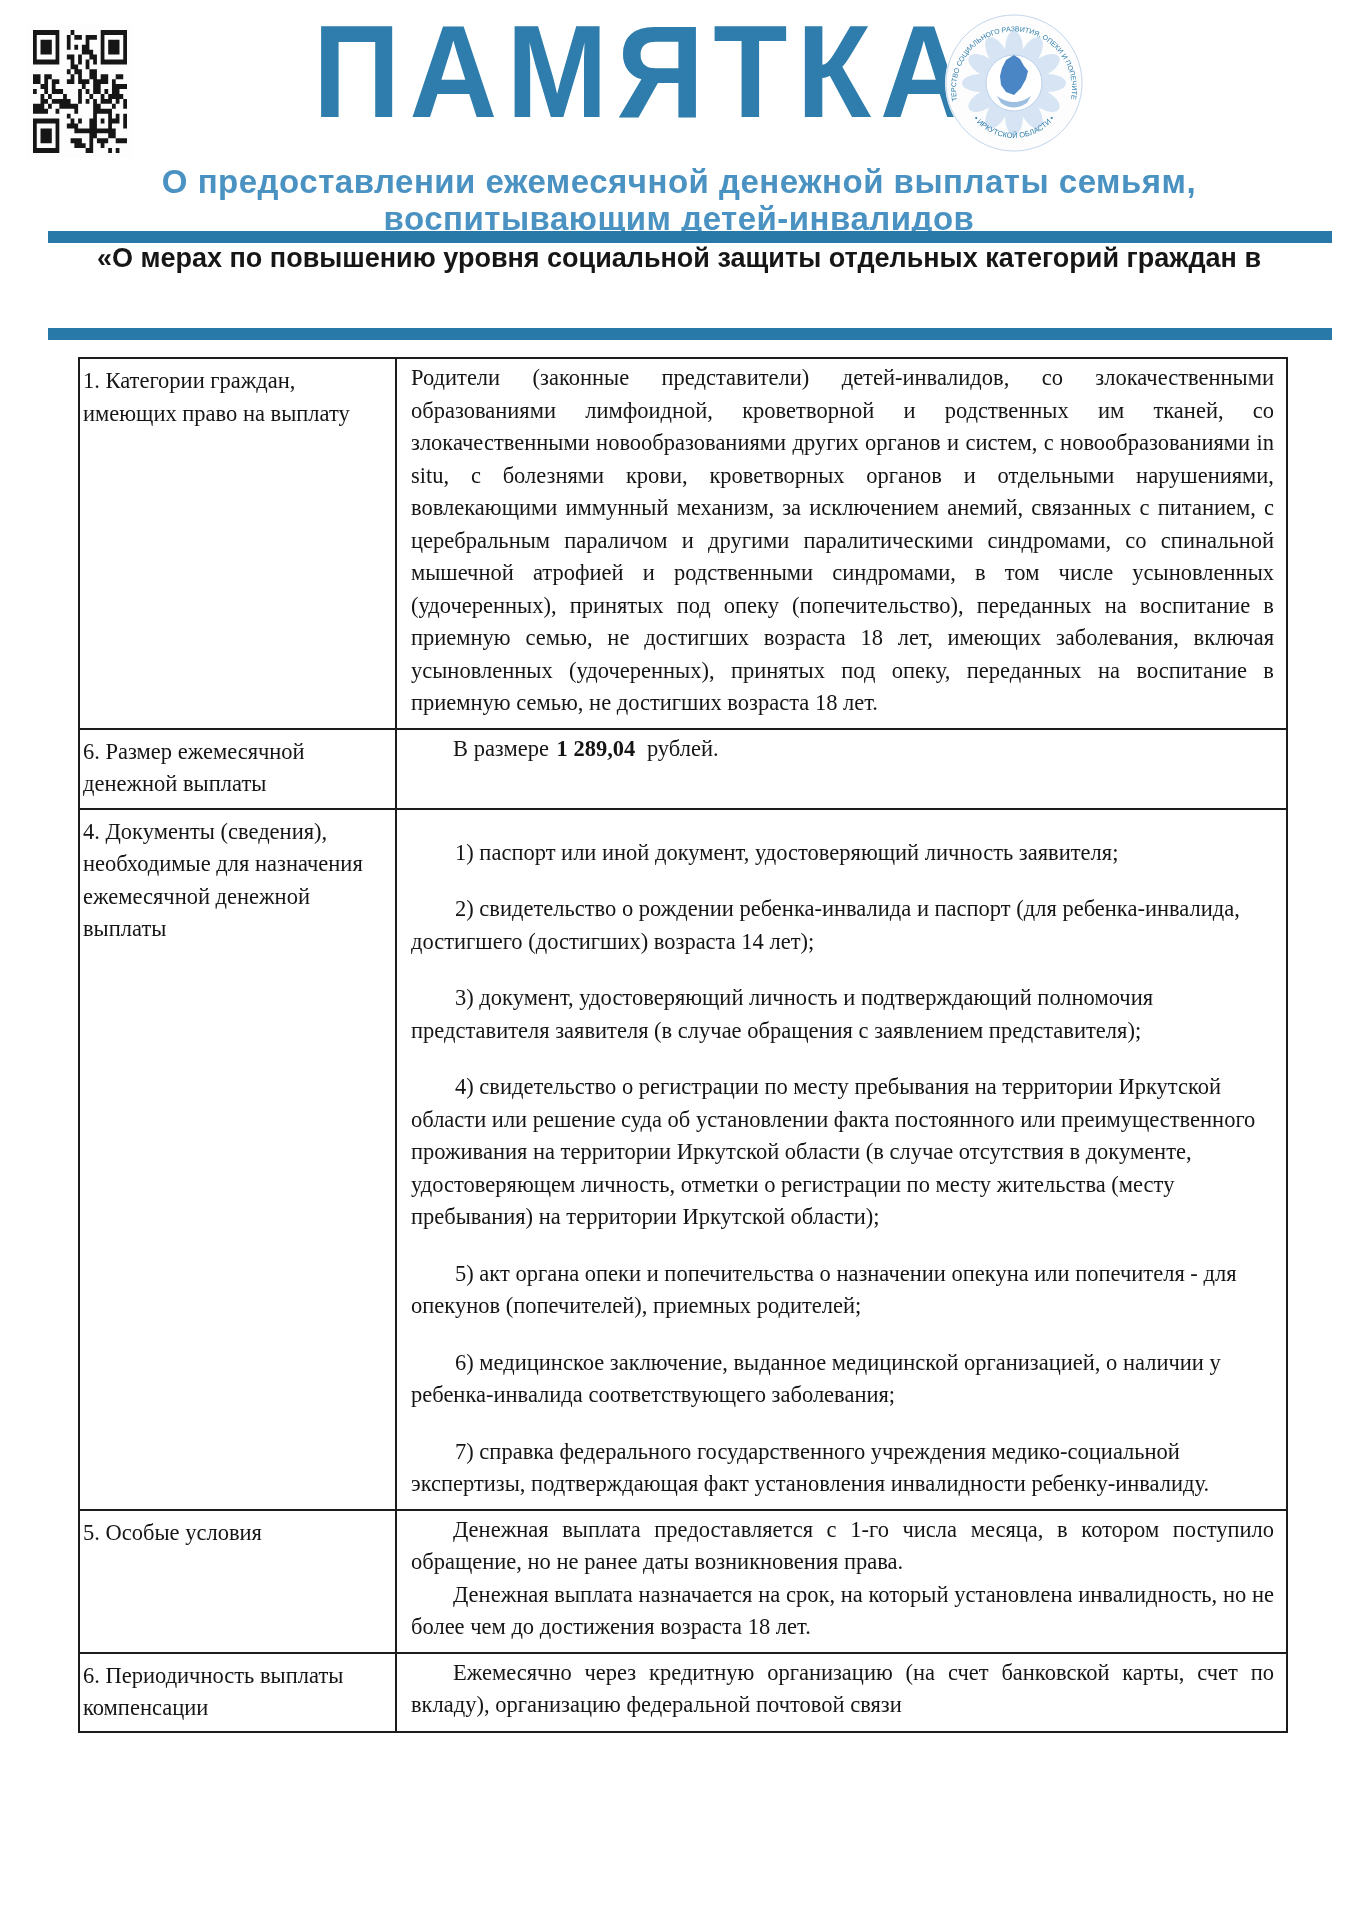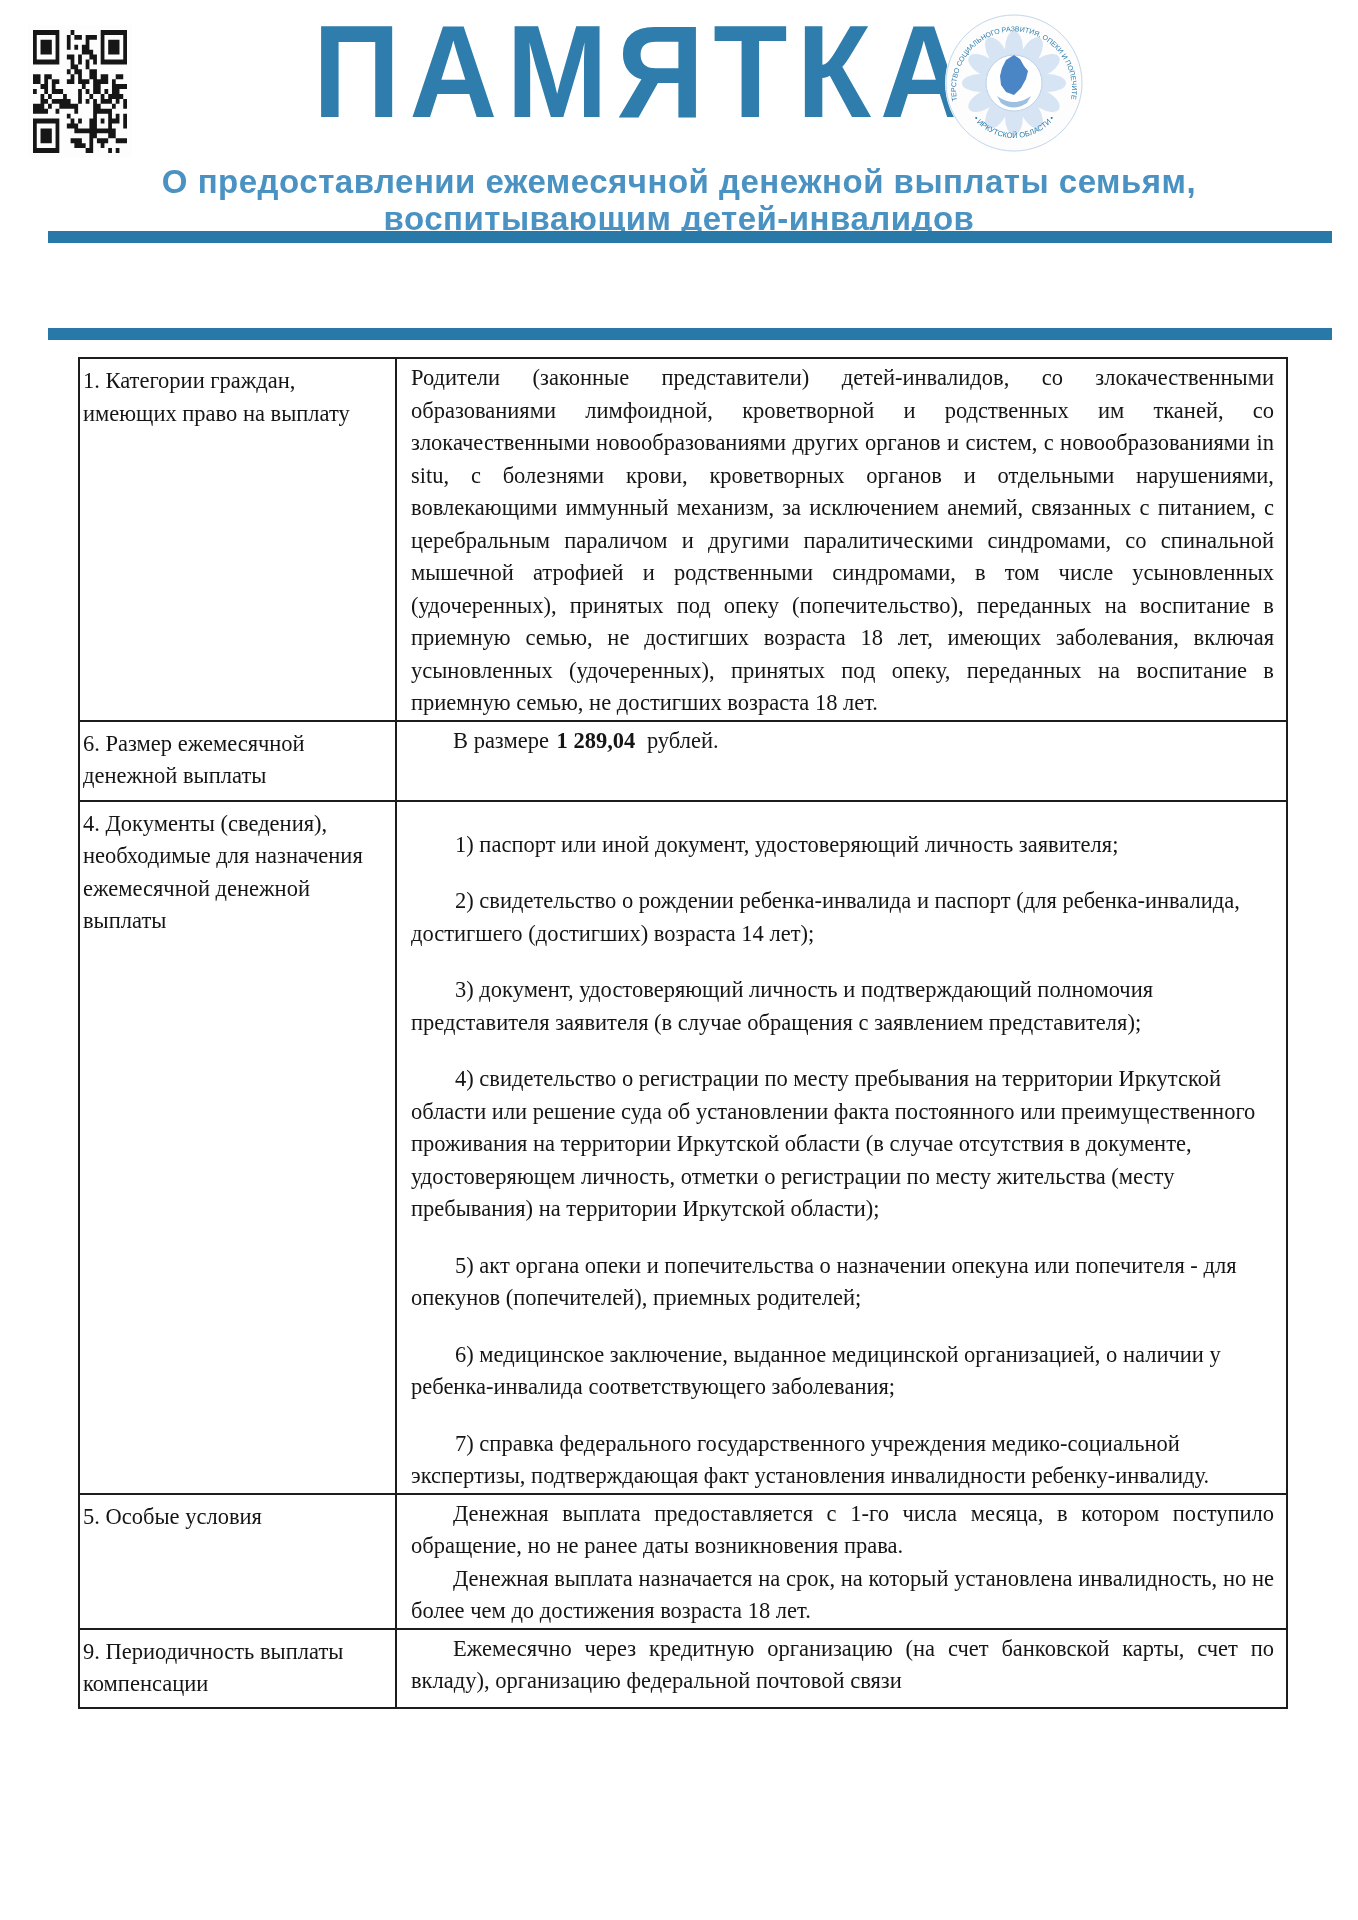--- a/index.html
+++ b/index.html
@@ -37,21 +37,21 @@
           font-family:"Liberation Sans",sans-serif;font-weight:bold;
           font-size:27px;line-height:27.5px;color:#161616;}
   .decree .d3n{font-weight:normal;font-size:23px;margin-left:4px;}
 
   
   table.info{position:absolute;left:78px;top:357px;width:1210px;
              border-collapse:collapse;table-layout:fixed;}
   table.info td{border:2.5px solid #1c1c1c;vertical-align:top;
                 font-size:22.5px;line-height:32.5px;}
   td.label{padding:6px 8px 6px 3px;margin-left:24px;}
-  td.content{padding:3px 12px 0 14px;}
+  td.content{padding:3px 12px 8px 14px;}
   td.content p{margin:0;}
   tr:nth-child(1) td.content p{text-align:justify;}
   tr:nth-child(2) td.content p,
   tr:nth-child(4) td.content p,
   tr:nth-child(5) td.content p{text-align:justify;text-indent:42px;}
   tr:nth-child(3) td.content p{text-indent:44px;margin-top:24px;}
   tr:nth-child(2) td{height:66px;}
   tr:nth-child(3) td{height:94px;}
   tr:nth-child(6) td{height:88px;}
   td.content b{margin:0 6px 0 2px;}
@@ -127,20 +127,21 @@
       </text>
     </svg>
   </div>
 
   <div class="sub sub1">О предоставлении ежемесячной денежной выплаты семьям,</div>
   <div class="sub sub2">воспитывающим детей-инвалидов</div>
 
   <div class="bar bar1"></div>
 
   <div class="decree">
+    <div>«О мерах по повышению уровня социальной защиты отдельных категорий граждан в</div>
   </div>
 
   <div class="bar bar2"></div>
 
   <table class="info">
     <colgroup>
         <col style="width:317px">
         <col>
       </colgroup>
     <tbody id="table-body">
@@ -169,21 +170,21 @@
           </td>
         </tr>
         <tr>
           <td class="label">5. Особые условия</td>
           <td class="content">
             <p>Денежная выплата предоставляется с 1-го числа месяца, в котором поступило обращение, но не ранее даты возникновения права.</p>
             <p>Денежная выплата назначается на срок, на который установлена инвалидность, но не более чем до достижения возраста 18 лет.</p>
           </td>
         </tr>
         <tr>
-          <td class="label">9. Периодичность выплаты компенсации</td>
+          <td class="label">6. Периодичность выплаты компенсации</td>
           <td class="content">
             <p>Ежемесячно через кредитную организацию (на счет банковской карты, счет по вкладу), организацию федеральной почтовой связи</p>
           </td>
         </tr>
       </tbody>
   </table>
 
 </div>
 
 </body></html>

